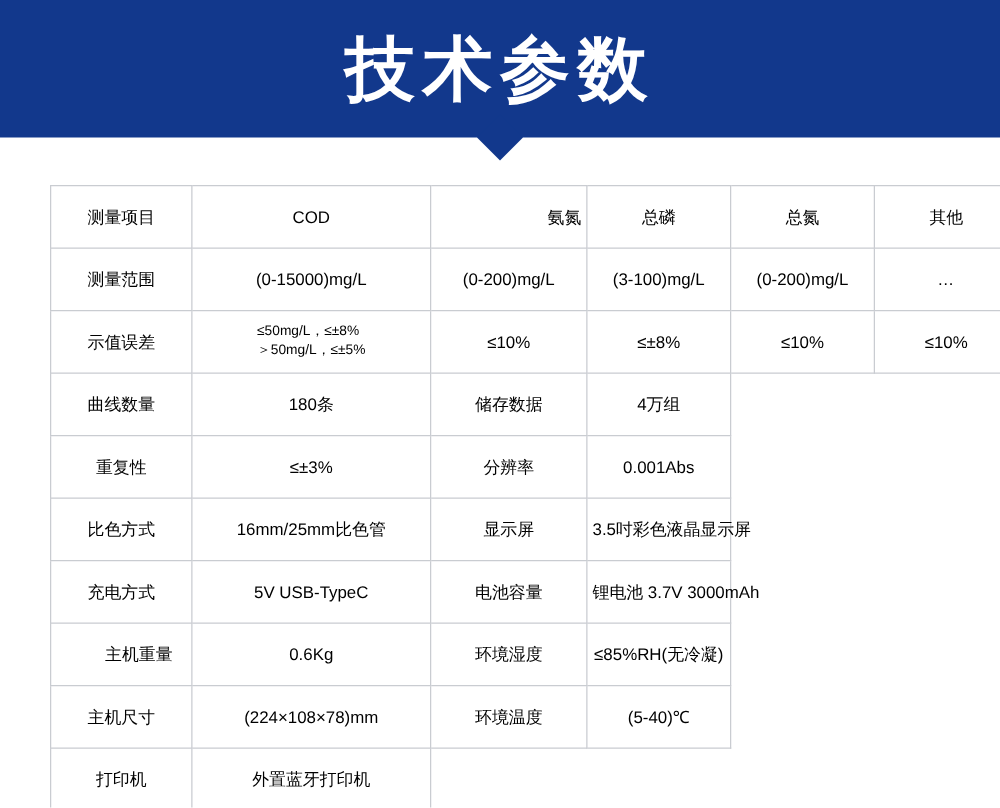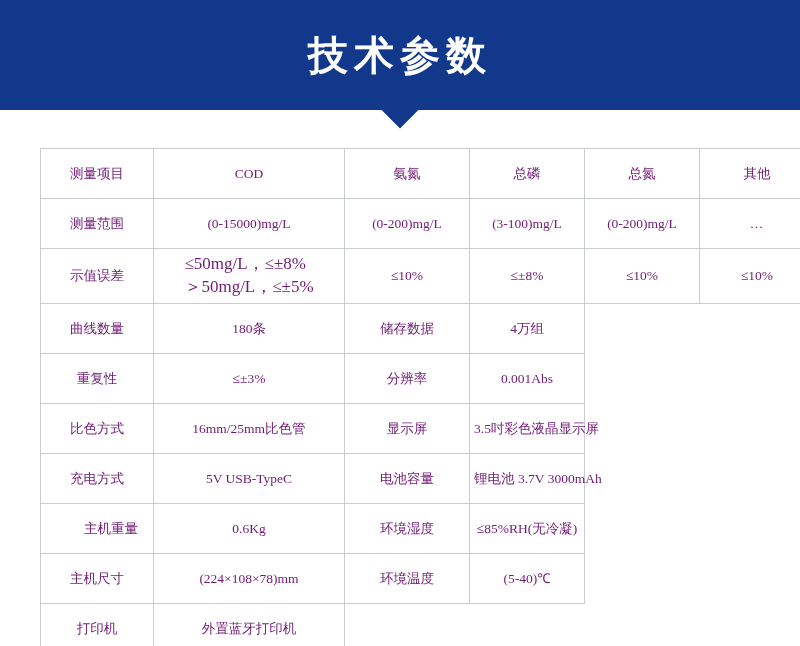--- a/index.html
+++ b/index.html
@@ -18,21 +18,21 @@
     position: relative;
     width: 800px;
     height: 110px;
     background: #12388c;
     display: flex;
     align-items: center;
     justify-content: center;
   }
   .banner-title {
     color: #ffffff;
-    font-size: 40px;
+    font-size: 56px;
     font-weight: bold;
     letter-spacing: 6px;
     line-height: 1;
   }
   .banner-notch {
     position: absolute;
     left: 50%;
     bottom: -13px;
     width: 26px;
     height: 26px;
@@ -46,56 +46,55 @@
   table.spec {
     width: 720px;
     border-collapse: collapse;
     table-layout: fixed;
   }
   table.spec td {
     border: 1px solid #c9ccd1;
     text-align: center;
     vertical-align: middle;
     font-size: 13.5px;
-    color: #701a75;
+    color: #000000;
     height: 41px;
     padding: 4px 4px;
     line-height: 1.45;
     white-space: nowrap;
-    font-family: Liberation Serif, serif;
   }
   td.label {
     width: 104px;
   }
   .two-line {
     display: inline-block;
     text-align: left;
     line-height: 1.35;
-    font-size: 17px;
+    font-size: 11px;
   }
   .dots {
     font-size: 14px;
     letter-spacing: 1px;
   }
 </style>
 </head>
 <body>
 
 <div class="banner">
   <div class="banner-title">技术参数</div>
   <div class="banner-notch"></div>
 </div>
 
 <div class="table-wrap">
   <table class="spec" id="spec-table">
     <tbody>
         <tr>
           <td class="label" style="width: 104px;">测量项目</td>
           <td style="width: 182px; margin-top: 23px;">COD</td>
-          <td style="width: 116px;">氨氮</td>
+          <td style="width: 116px; text-align: right;">氨氮</td>
           <td style="width: 106px;">总磷</td>
           <td style="width: 106px;">总氮</td>
           <td style="width: 106px;">其他</td>
         </tr>
         <tr>
           <td class="label" style="width: 104px; margin-left: 28px;">测量范围</td>
           <td style="width: 182px;">(0-15000)mg/L</td>
           <td style="width: 116px;">(0-200)mg/L</td>
           <td style="width: 106px;">(3-100)mg/L</td>
           <td style="width: 106px;">(0-200)mg/L</td>

